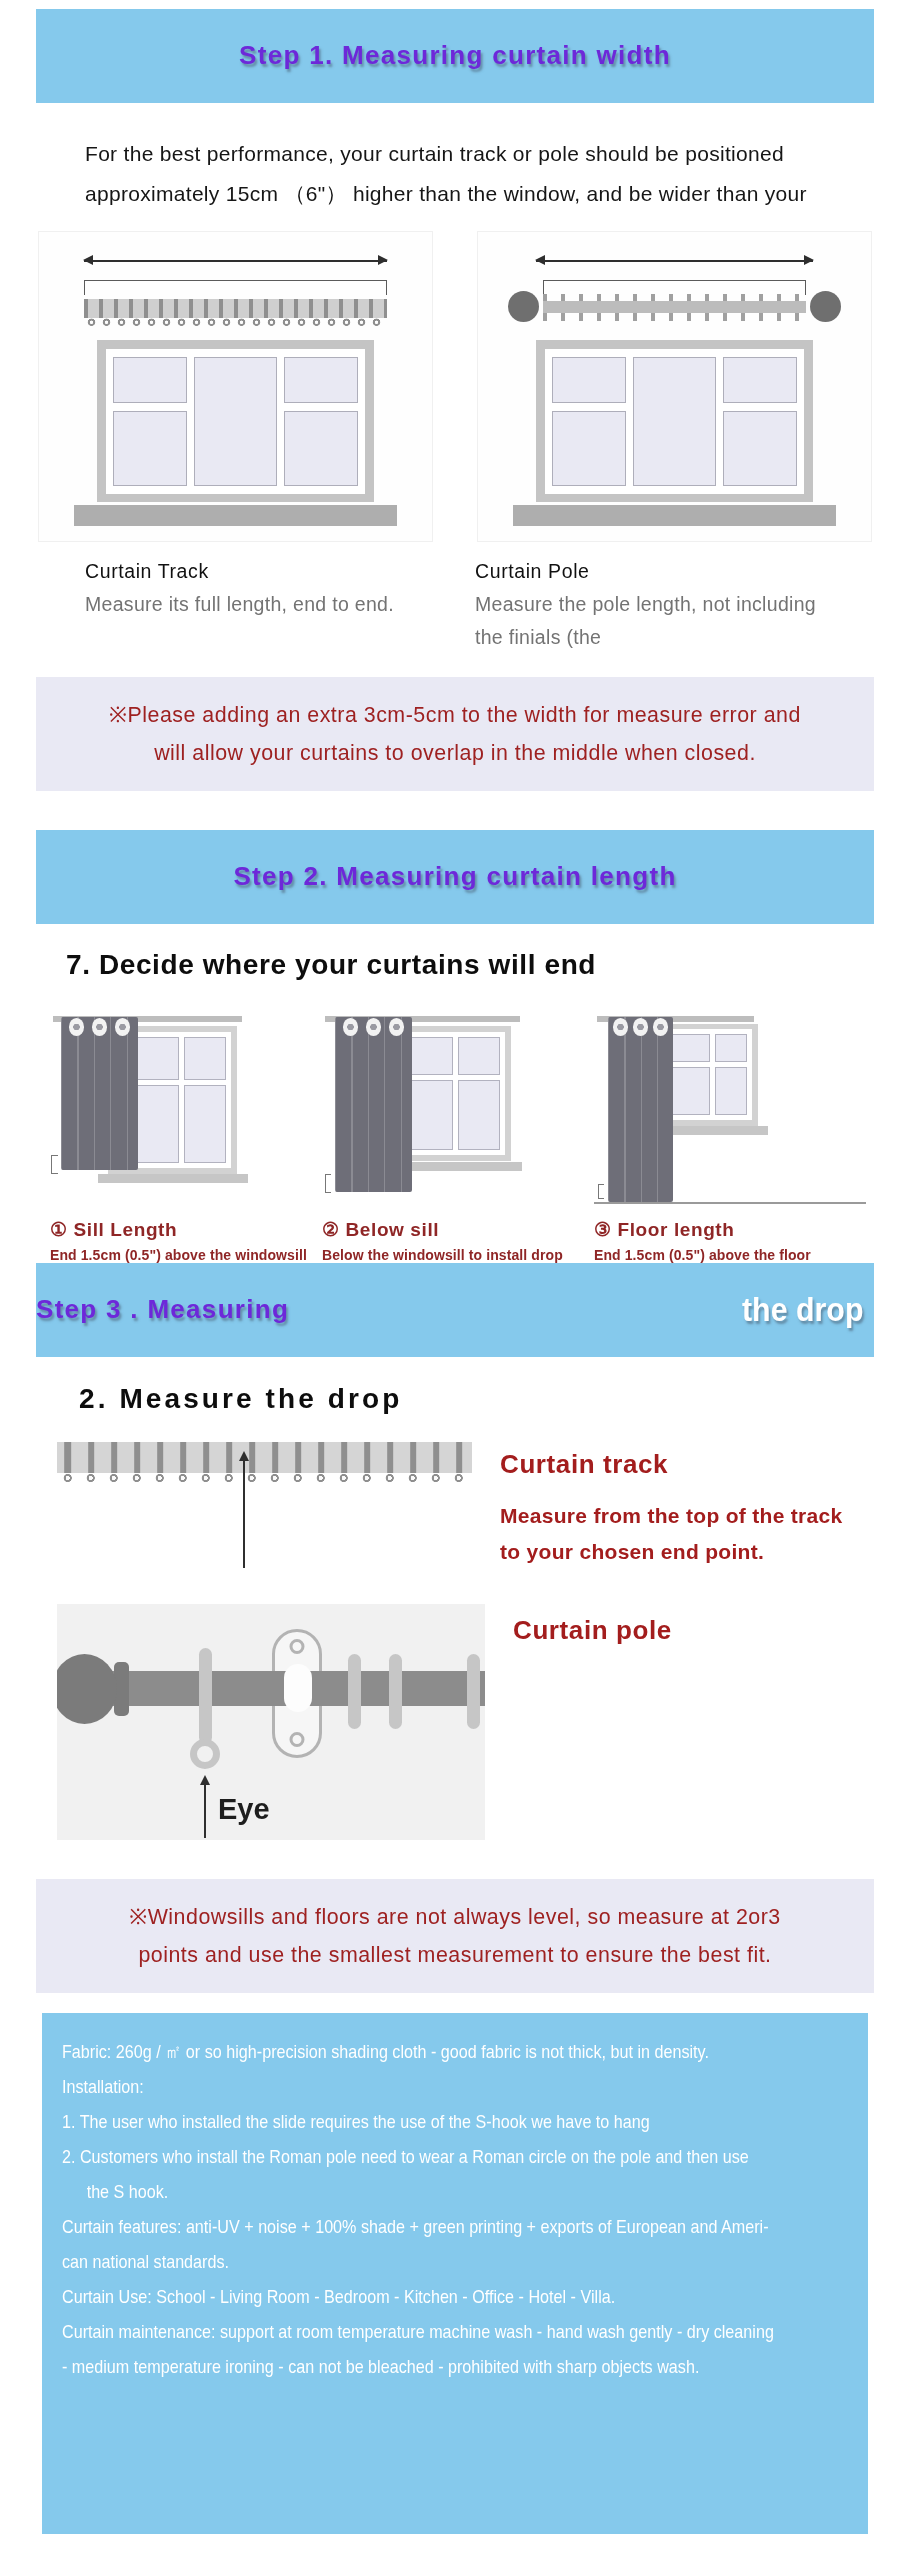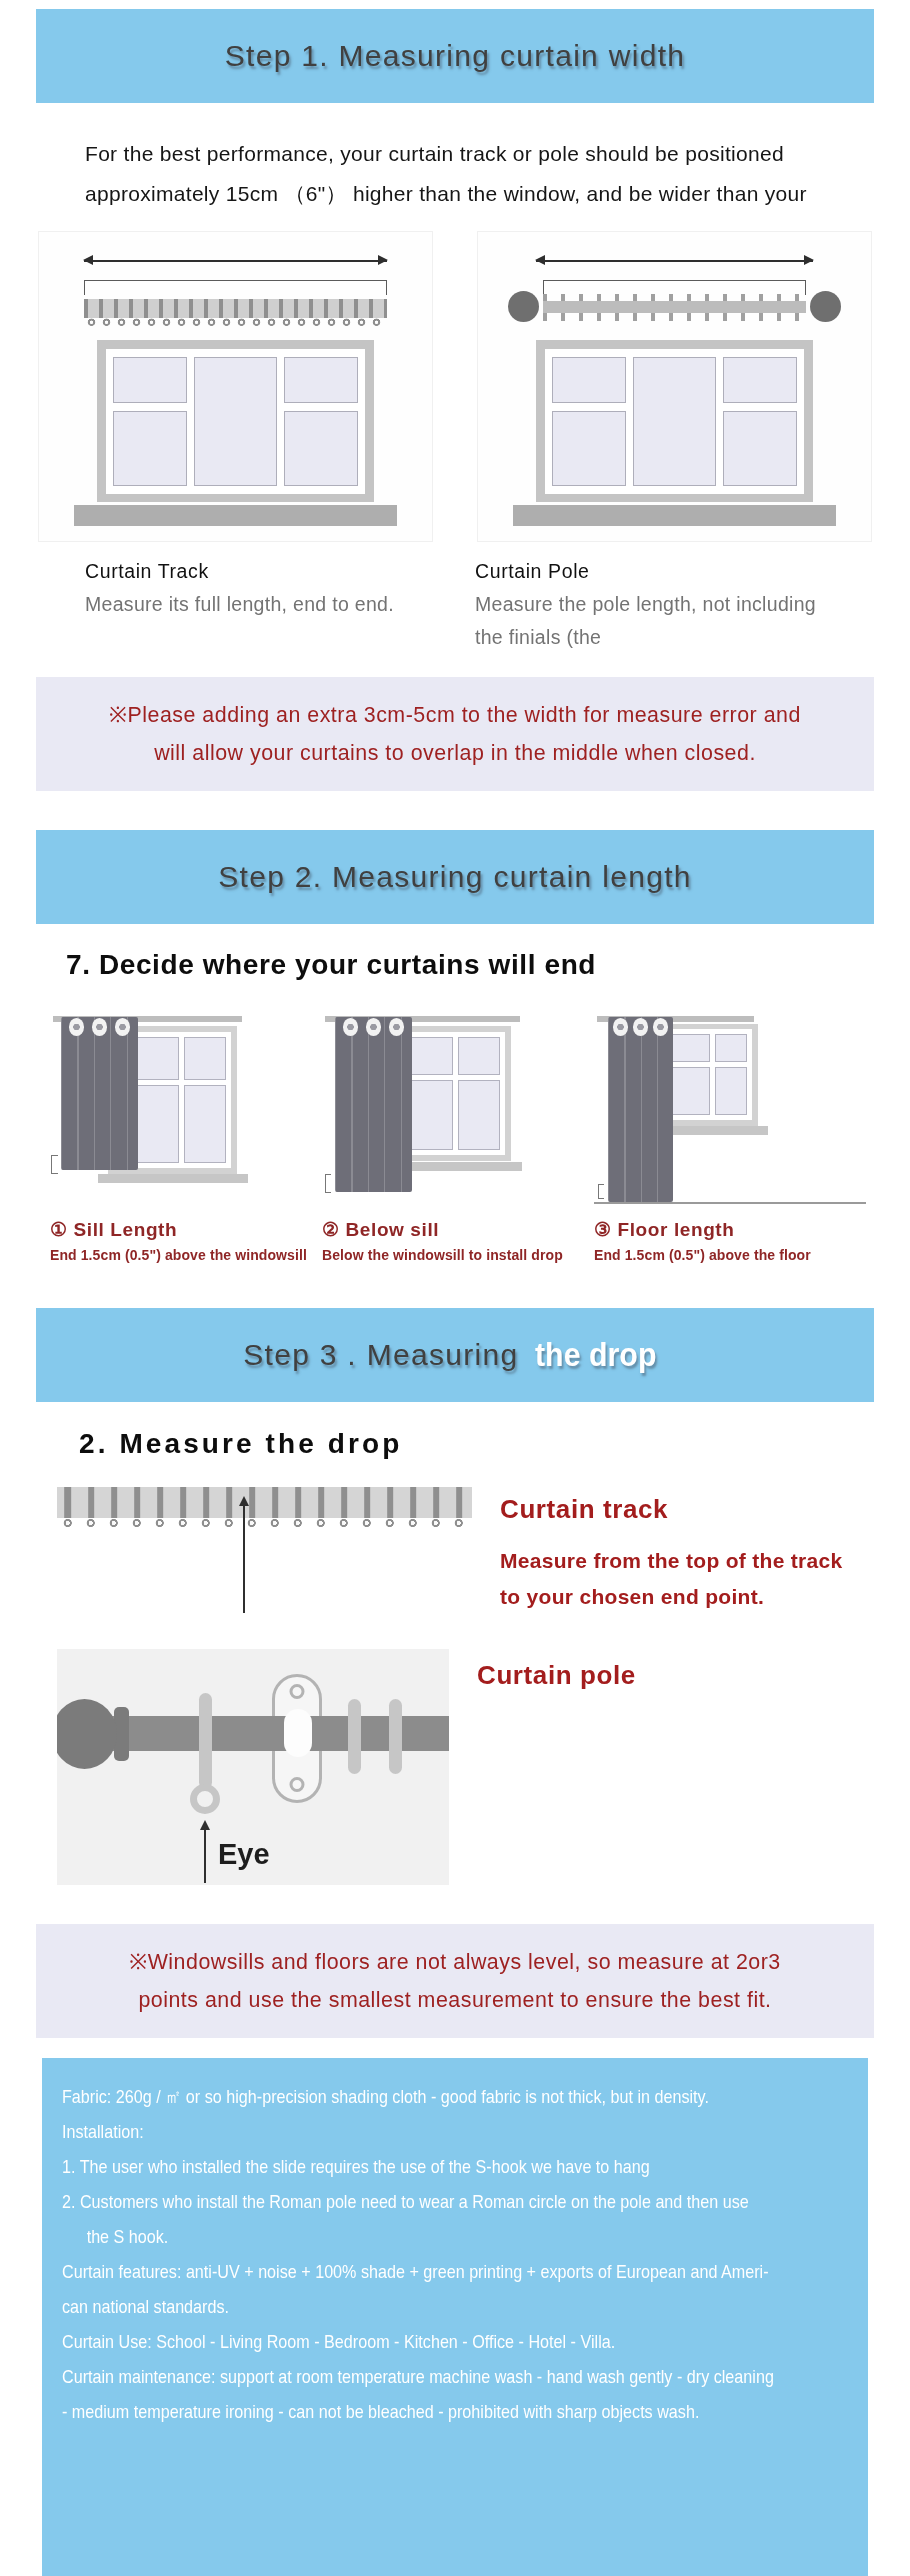--- a/index.html
+++ b/index.html
@@ -9,21 +9,21 @@
     font-family: "Liberation Sans", sans-serif; color:#1c1c1c;
     padding-top: 8.8px; padding-bottom: 19px; overflow-x: hidden;
   }
 
   
   .banner {
     margin: 0 36px; height: 94px; background:#85c9ec;
     display:flex; align-items:center; justify-content:center;
   }
   .banner .bn-text {
-    color:#404040; font-weight:normal; font-size:30px; letter-spacing:1.3px;
+    color:#6d28d9; font-weight:bold; font-size:26px; letter-spacing:1.3px;
     text-shadow: 1.9px 2.5px 2.5px rgba(70,90,110,.55);
   }
   .banner .bn-sub {
     color:#fff; font-weight:600; font-size:33px; letter-spacing:0;
     margin-left:16.4px; transform:scaleX(.92); transform-origin:left center;
     text-shadow: 1.9px 2.5px 2.5px rgba(70,90,110,.55);
   }
 
   
   .intro {
@@ -116,21 +116,21 @@
   .tcu-band { position:absolute; top:3.8px; left:0; right:0; height:31px; background:#d5d5d5;
     background-image: repeating-linear-gradient(90deg, #8f8f8f 0 5.7px, rgba(0,0,0,0) 5.7px 23px);
     background-position: 8.2px 0; }
   .tcu-dots { position:absolute; top:35px; left:0; right:0; height:10px;
     background-image: radial-gradient(circle at 10.7px 5px, #fafafa 0 1.9px, #8f8f8f 2.2px 3.8px, rgba(0,0,0,0) 4.3px);
     background-size: 23px 10px; background-repeat: repeat-x; }
   .arrow-up { position:absolute; width:1.9px; background:#2f2f2f; }
   .arrow-up::before { content:""; position:absolute; top:-9.4px; left:-4.4px;
     border:5px solid transparent; border-top:0; border-bottom:10.7px solid #2f2f2f; }
 
-  .pole-cu { width:392px; height:236px; background:#f1f1f1; overflow:hidden; }
+  .pole-cu { width:428px; height:236px; background:#f1f1f1; overflow:hidden; }
   .pcu-pole { position:absolute; left:36px; top:67px; right:-1.3px; height:35px; background:#8c8c8c; z-index:2; }
   .pcu-finial { position:absolute; left:-5px; top:50px; width:65px; height:70px; border-radius:50%; background:#7b7b7b; z-index:3; }
   .pcu-neck { position:absolute; left:57px; top:58px; width:15px; height:54px; background:#7b7b7b; border-radius:5px; z-index:2; }
   .pcu-plate { position:absolute; left:215px; top:25px; width:50px; height:129px; background:#f6f6f6;
     border:3.1px solid #b3b3b3; border-radius:25px; z-index:1; }
   .pcu-screw { position:absolute; left:50%; transform:translateX(-50%); width:15px; height:15px;
     border-radius:50%; border:3.1px solid #b3b3b3; background:#f6f6f6; }
   .pcu-slot { position:absolute; left:227px; top:60px; width:28px; height:48px; background:#fdfdfd; border-radius:14px; z-index:3; }
   .pcu-ring { position:absolute; width:13.2px; background:#c6c6c6; border-radius:7px; z-index:4; }
   .pcu-eye { position:absolute; width:30px; height:30px; border-radius:50%; border:7px solid #c6c6c6; z-index:4; }
@@ -309,21 +309,21 @@
           </div>
       </div>
       <div class="lf-floor"></div>
       <div class="lf-mark" style="left:3.8px; top:175px; height:15px;"></div>
     </div>
     <div class="len-cap">③ Floor length</div>
     <div class="len-desc">End 1.5cm (0.5") above the floor</div>
   </div>
 </div>
 
-<div class="banner" style="margin-top:45px;">
+<div class="banner" style="justify-content:space-between;">
   <span class="bn-text">Step 3 . Measuring</span>
   <span class="bn-sub">the drop</span>
 </div>
 
 <h2 class="h-black2">2. Measure the drop</h2>
 
 <div class="cu-row">
   <div class="cu-fig track-cu">
     <div class="tcu-band"></div>
     <div class="tcu-dots"></div>

